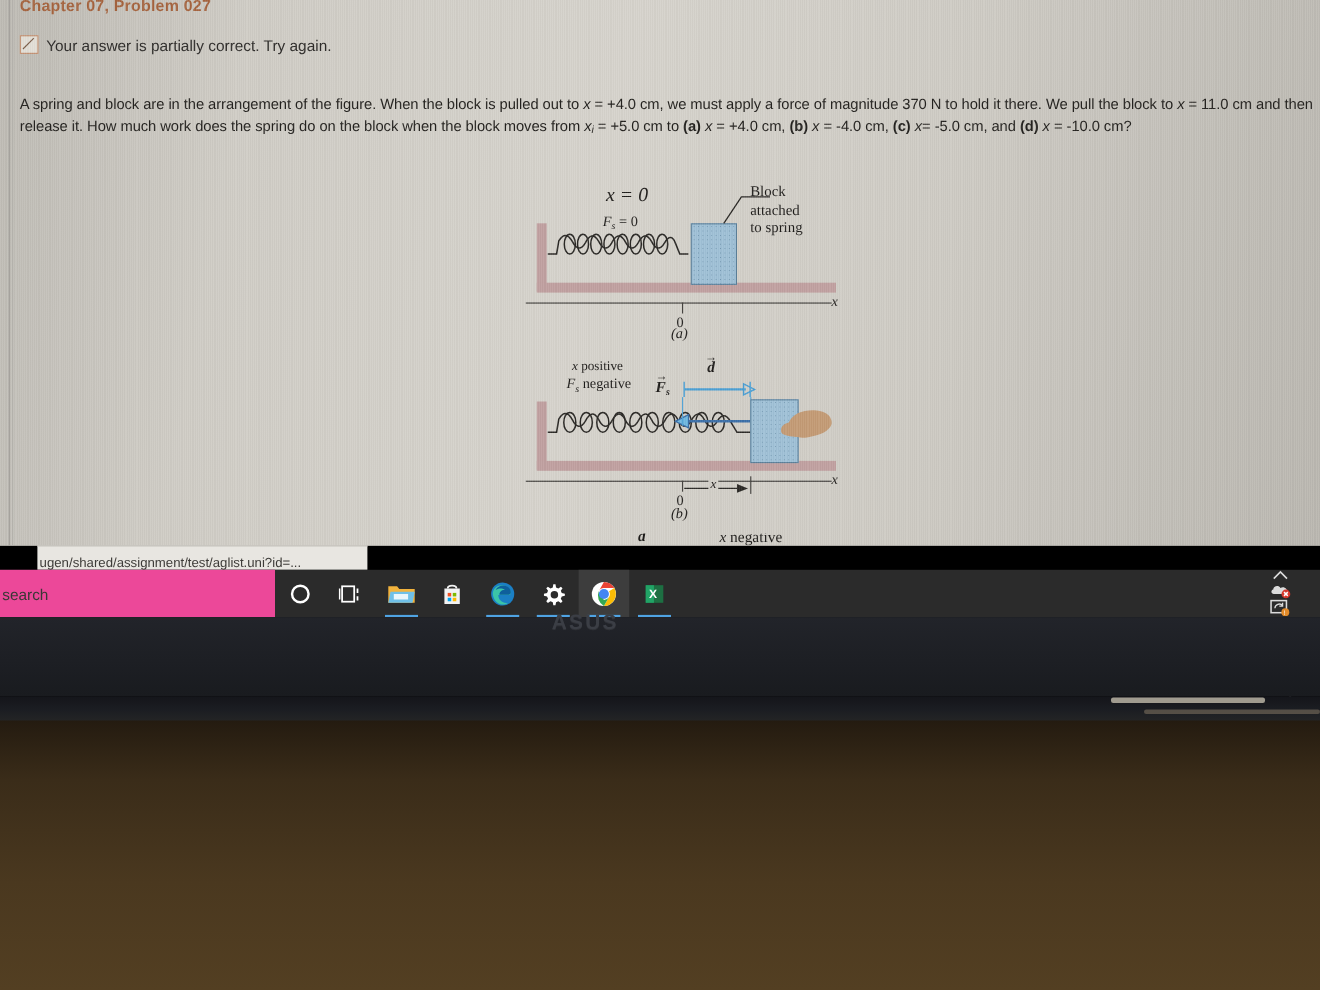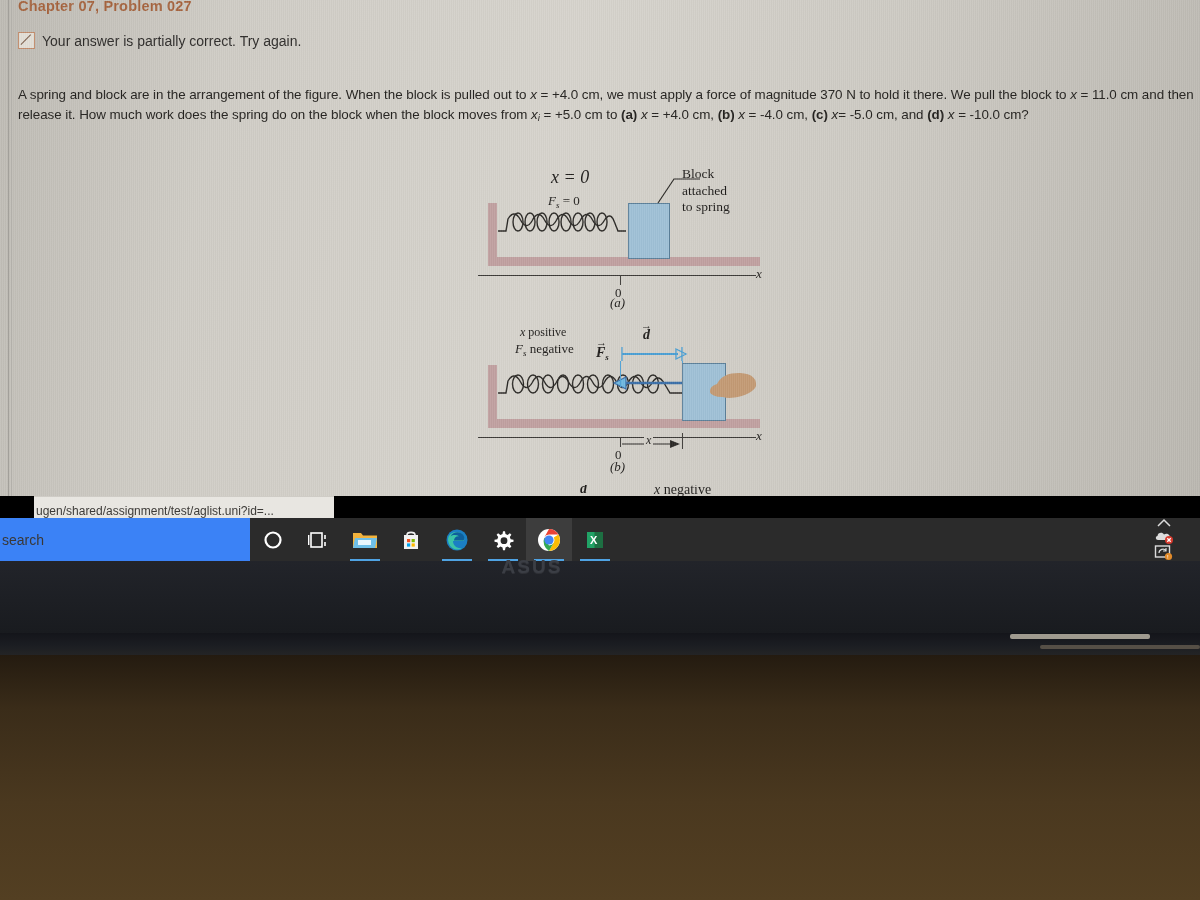--- a/index.html
+++ b/index.html
@@ -79,21 +79,21 @@
     background:#e8e6e1;display:flex;align-items:flex-end;
     font-size:12px;color:#3d3b38;padding-left:2px;box-sizing:border-box;
     border-top:1px solid #cfccc6;
     margin-left:34px;
   }
   .taskbar{
     position:absolute;left:0;top:518px;width:1200px;height:43px;
     background:#2b2b2b;display:flex;align-items:center;
   }
   .search-box{
-    width:250px;height:43px;background:#3b82f6;display:flex;align-items:center;
+    width:250px;height:43px;background:#ec4899;display:flex;align-items:center;
     padding-left:2px;box-sizing:border-box;font-size:14px;color:#3a3836;
   }
   .tb-icons{display:flex;align-items:center;height:43px;}
   .tb-item{
     width:46px;height:43px;display:flex;align-items:center;justify-content:center;
     position:relative;
   }
   .tb-item.active{background:#3d3d3d;}
   .tb-item.active:after{
     content:"";position:absolute;bottom:0;left:8px;right:8px;height:2.5px;background:#4fa3e3;

